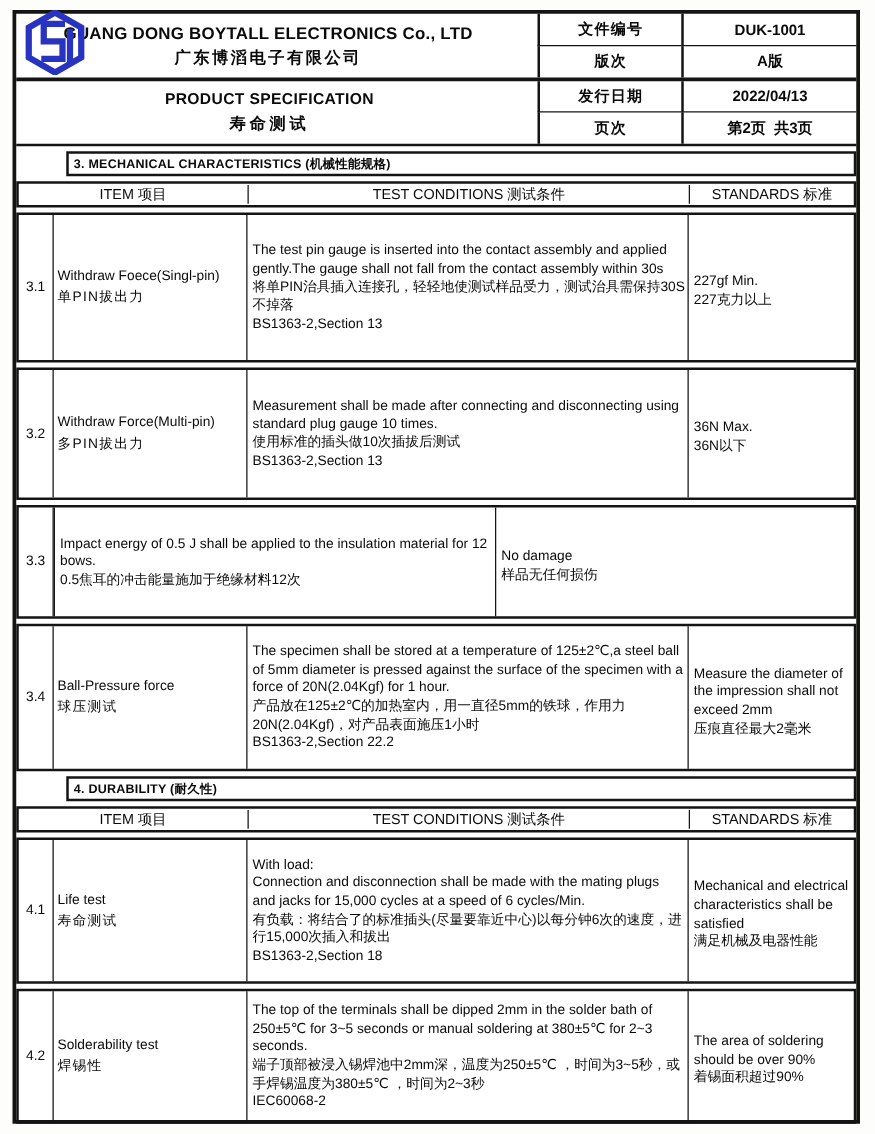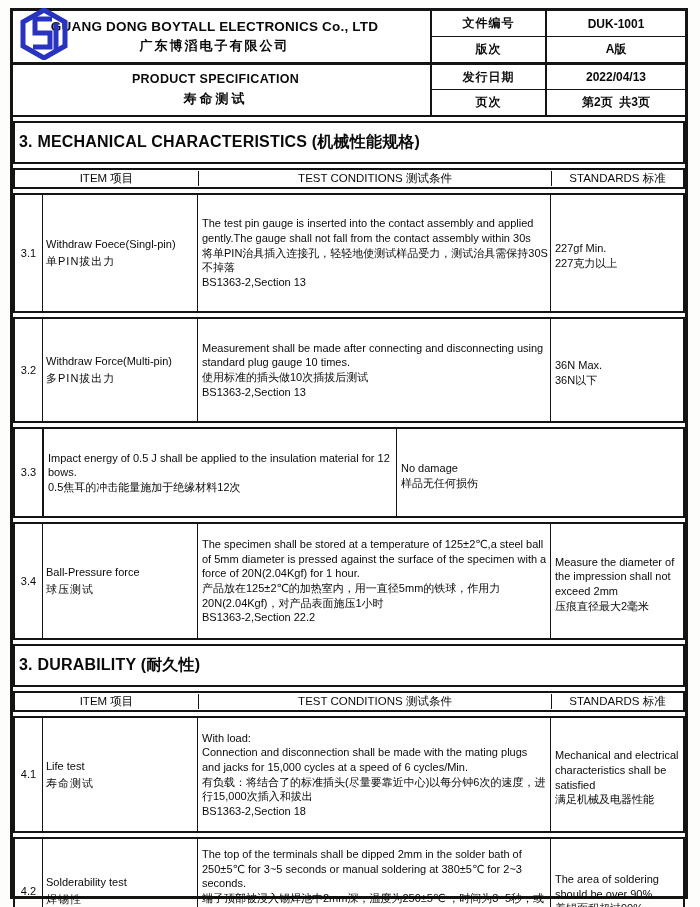--- a/index.html
+++ b/index.html
@@ -40,23 +40,24 @@
   .hcell {
     display:flex; align-items:center; justify-content:center;
     font-weight:bold; font-size:12px;
   }
   .hlbl { border-left:2px solid #141414; letter-spacing:1px;margin-left:12px; }
   .hval { border-left:2px solid #141414; }
   .hline { border-bottom:1.5px solid #141414; }
 
   
   .sec-title {
-    height:43px; align-items:center;
-    font-weight:bold; font-size:16px; padding-left:4px;
+    height:20px; align-items:center;
+    font-weight:bold; font-size:10px; padding-left:4px;
     letter-spacing:0.2px;
+    margin-left:40px;
   }
 
   
   .col-hdr { height:21px; font-size:11.5px;align-items:center; }
   .col-hdr .c { display:flex; align-items:center; justify-content:center; }
   .c-item { width:183px; }
   .c-cond { width:353px; border-left:1.5px solid #141414; }
   .c-std  { flex:1; border-left:1.5px solid #141414; }
 
   
@@ -189,21 +190,21 @@
         <span class="pre">The specimen shall be stored at a temperature of 125±2℃,a steel ball of 5mm diameter is pressed against the surface of the specimen with a force of 20N(2.04Kgf) for 1 hour.
 产品放在125±2℃的加热室内，用一直径5mm的铁球，作用力20N(2.04Kgf)，对产品表面施压1小时
 BS1363-2,Section 22.2</span>
       </div>
     <div class="std">
         <span class="pre">Measure the diameter of the impression shall not exceed 2mm
 压痕直径最大2毫米</span>
       </div>
   </div>
 
-  <div class="box sec-title">3. DURABILITY  (耐久性)</div>
+  <div class="box sec-title">4. DURABILITY  (耐久性)</div>
 
   <div class="box col-hdr">
     <div class="c c-item">ITEM 项目</div>
     <div class="c c-cond">TEST CONDITIONS 测试条件</div>
     <div class="c c-std">STANDARDS 标准</div>
   </div>
 
   <div class="box row h-r41">
     <div class="num">4.1</div>
     <div class="item">

